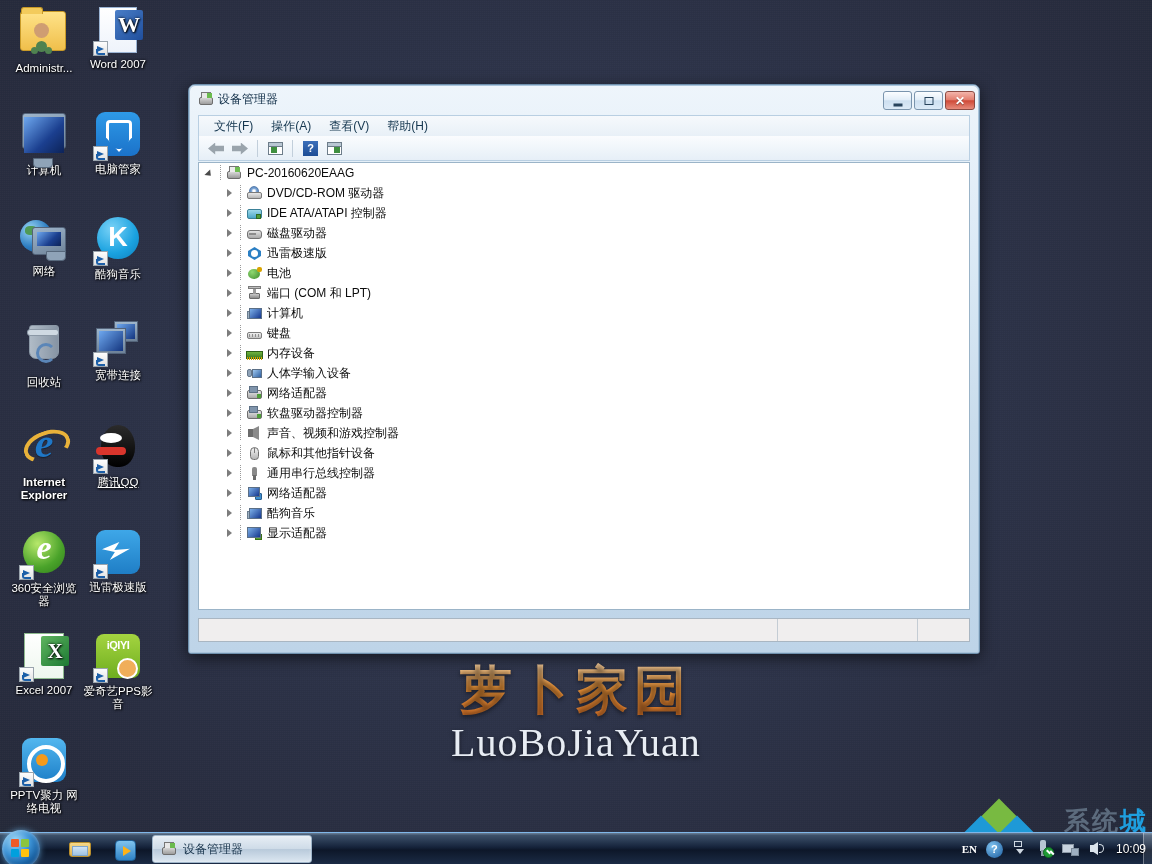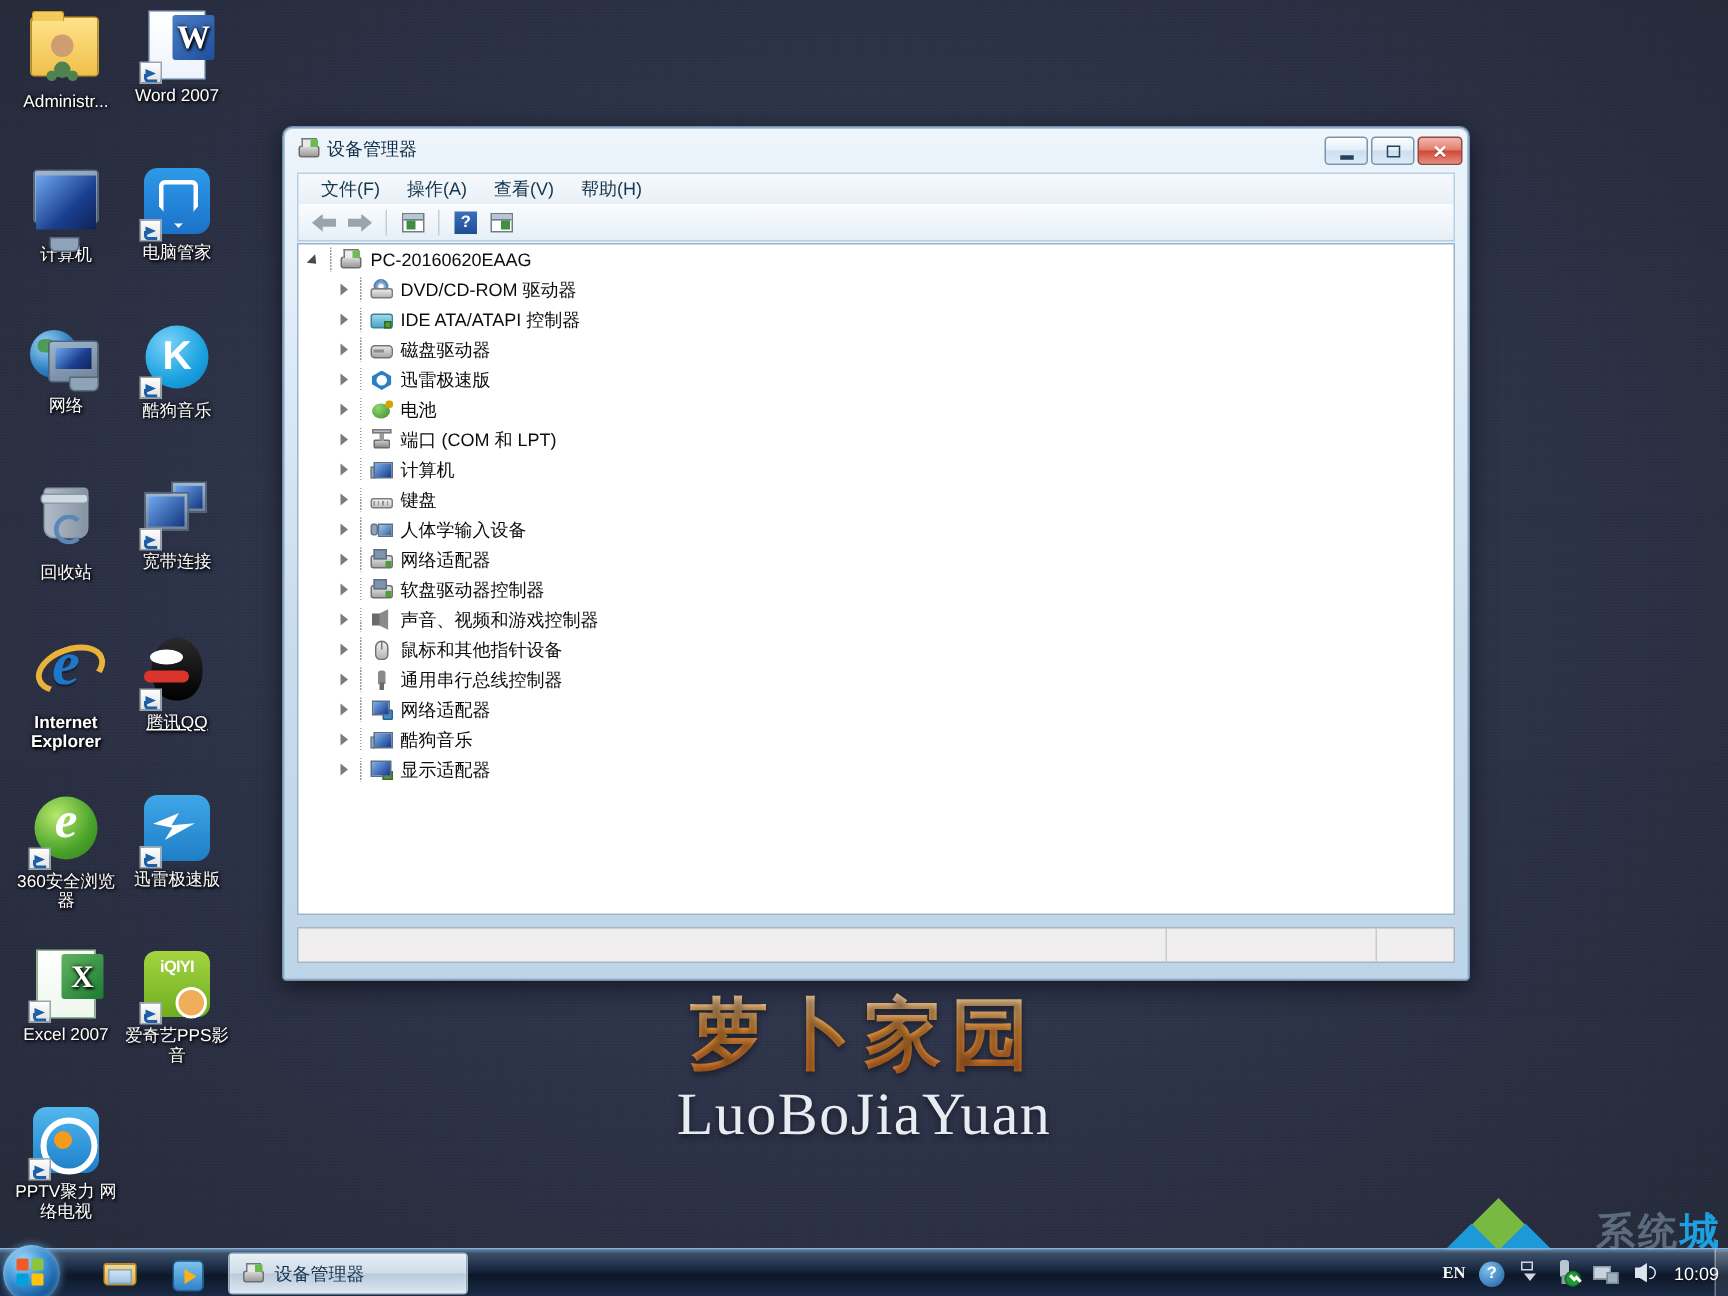--- a/index.html
+++ b/index.html
@@ -649,20 +649,43 @@
               <div class="h"></div>
               <div class="d"></div>
             </div>
             <div class="tlabel">键盘</div>
           </div>
           <div class="trow lvl1">
             <div class="tw">
               <div class="tri"></div>
             </div>
             <div class="dot"></div>
+            <div class="ti i-mem">
+              <div class="b"></div>
+              <div class="t"></div>
+              <div class="g"></div>
+              <div class="c"></div>
+              <div class="i"></div>
+              <div class="p"></div>
+              <div class="s"></div>
+              <div class="m"></div>
+              <div class="k"></div>
+              <div class="j"></div>
+              <div class="l"></div>
+              <div class="u"></div>
+              <div class="h"></div>
+              <div class="d"></div>
+            </div>
+            <div class="tlabel">内存设备</div>
+          </div>
+          <div class="trow lvl1">
+            <div class="tw">
+              <div class="tri"></div>
+            </div>
+            <div class="dot"></div>
             <div class="ti i-hid">
               <div class="b"></div>
               <div class="t"></div>
               <div class="g"></div>
               <div class="c"></div>
               <div class="i"></div>
               <div class="p"></div>
               <div class="s"></div>
               <div class="m"></div>
               <div class="k"></div>

